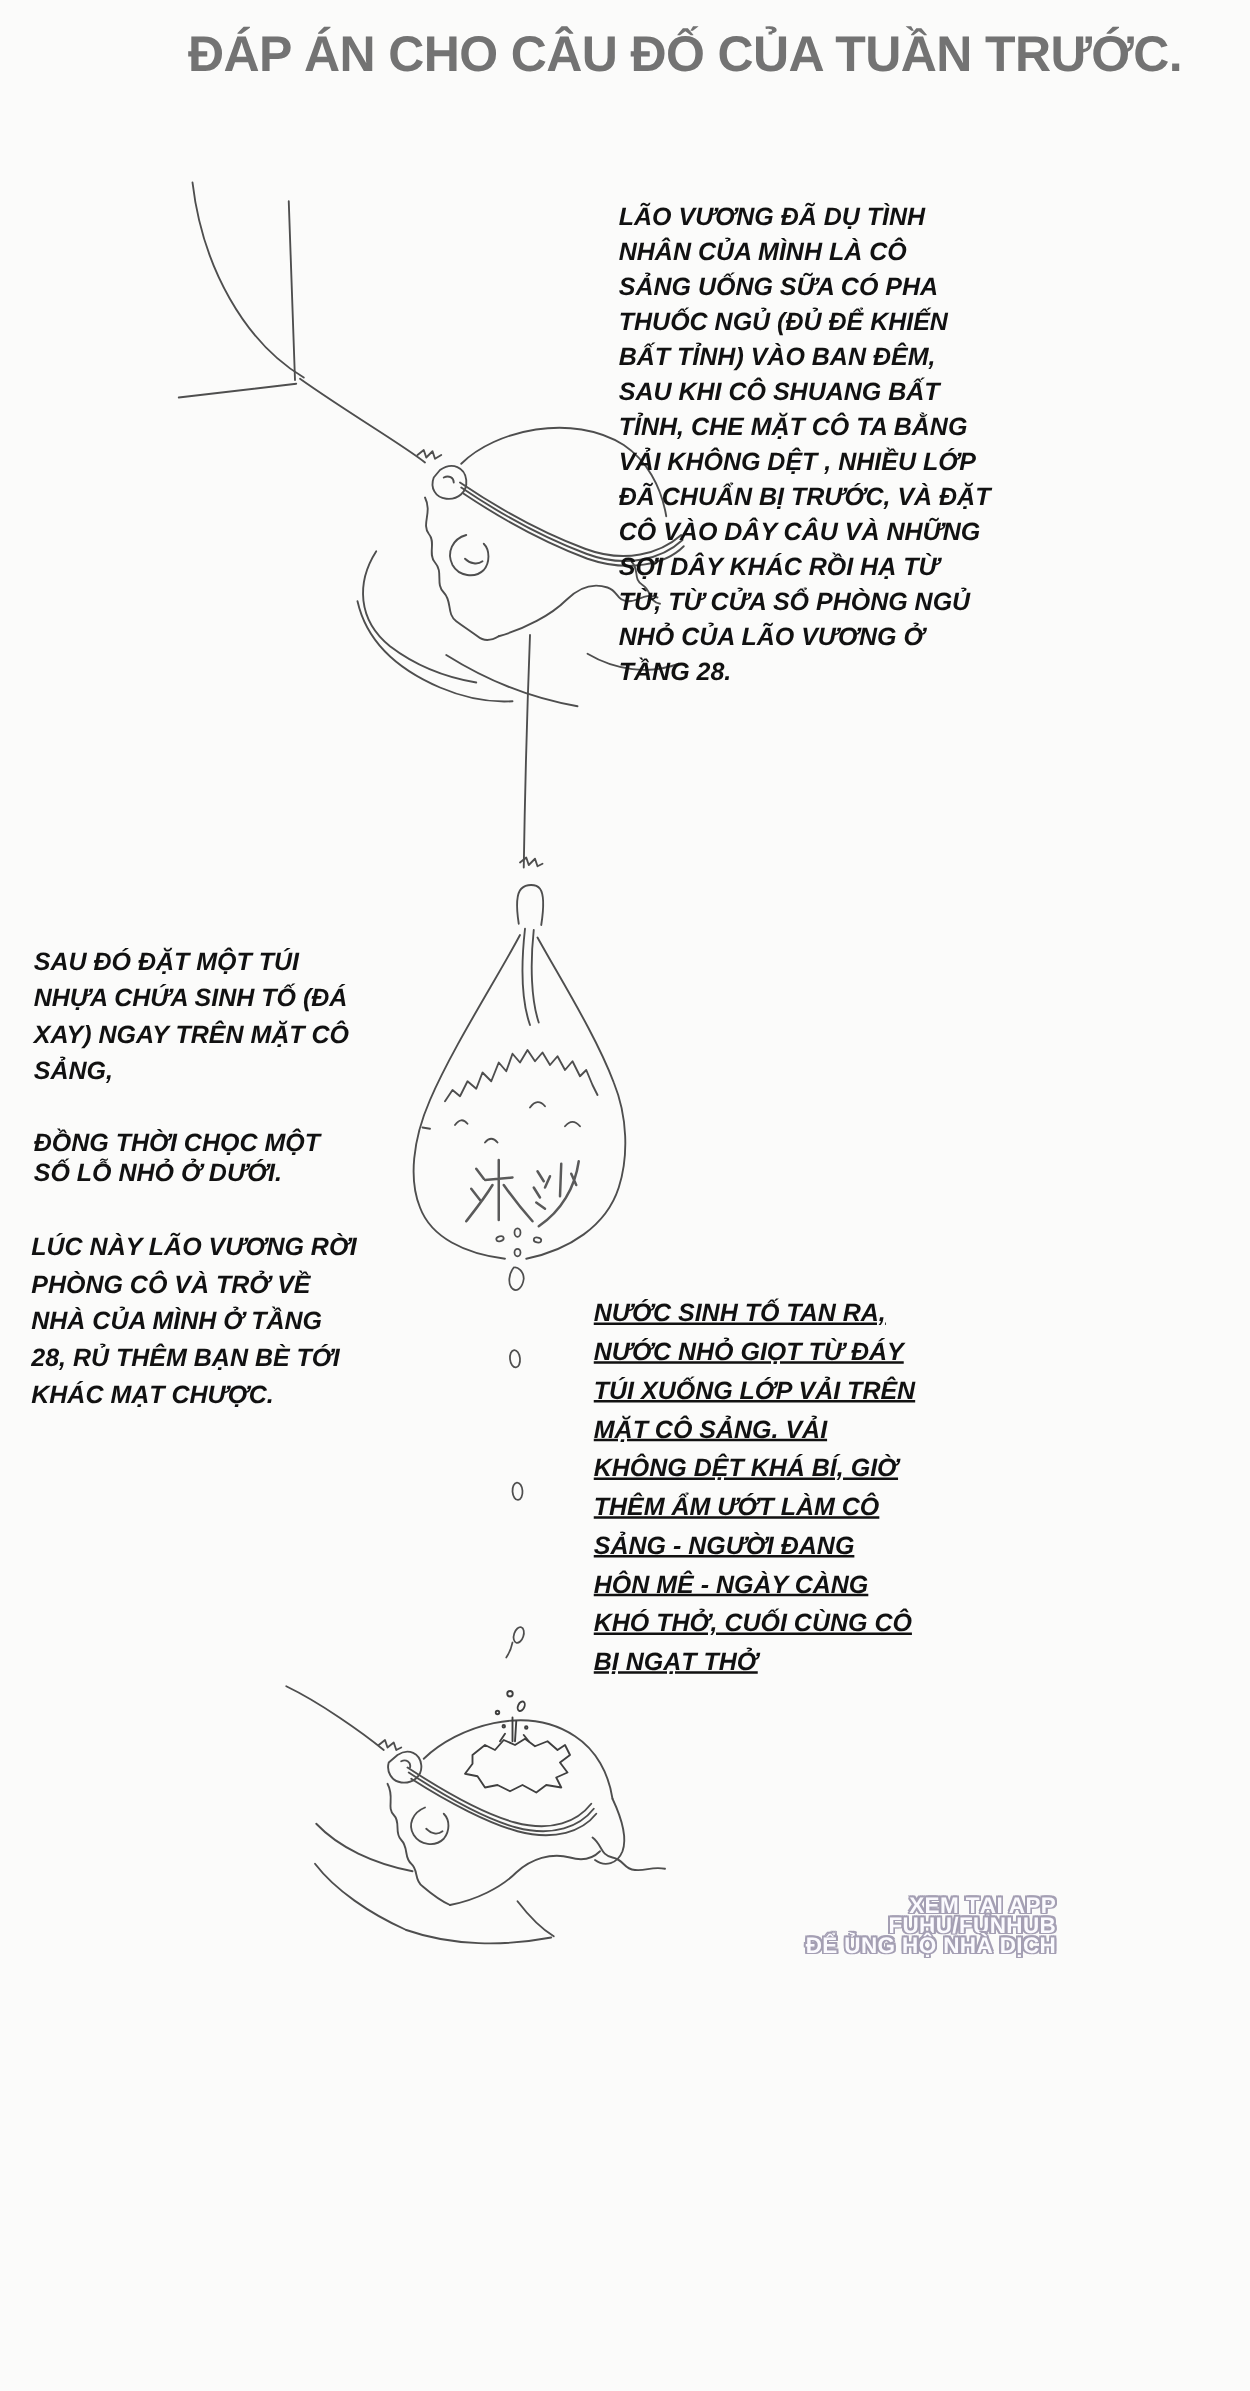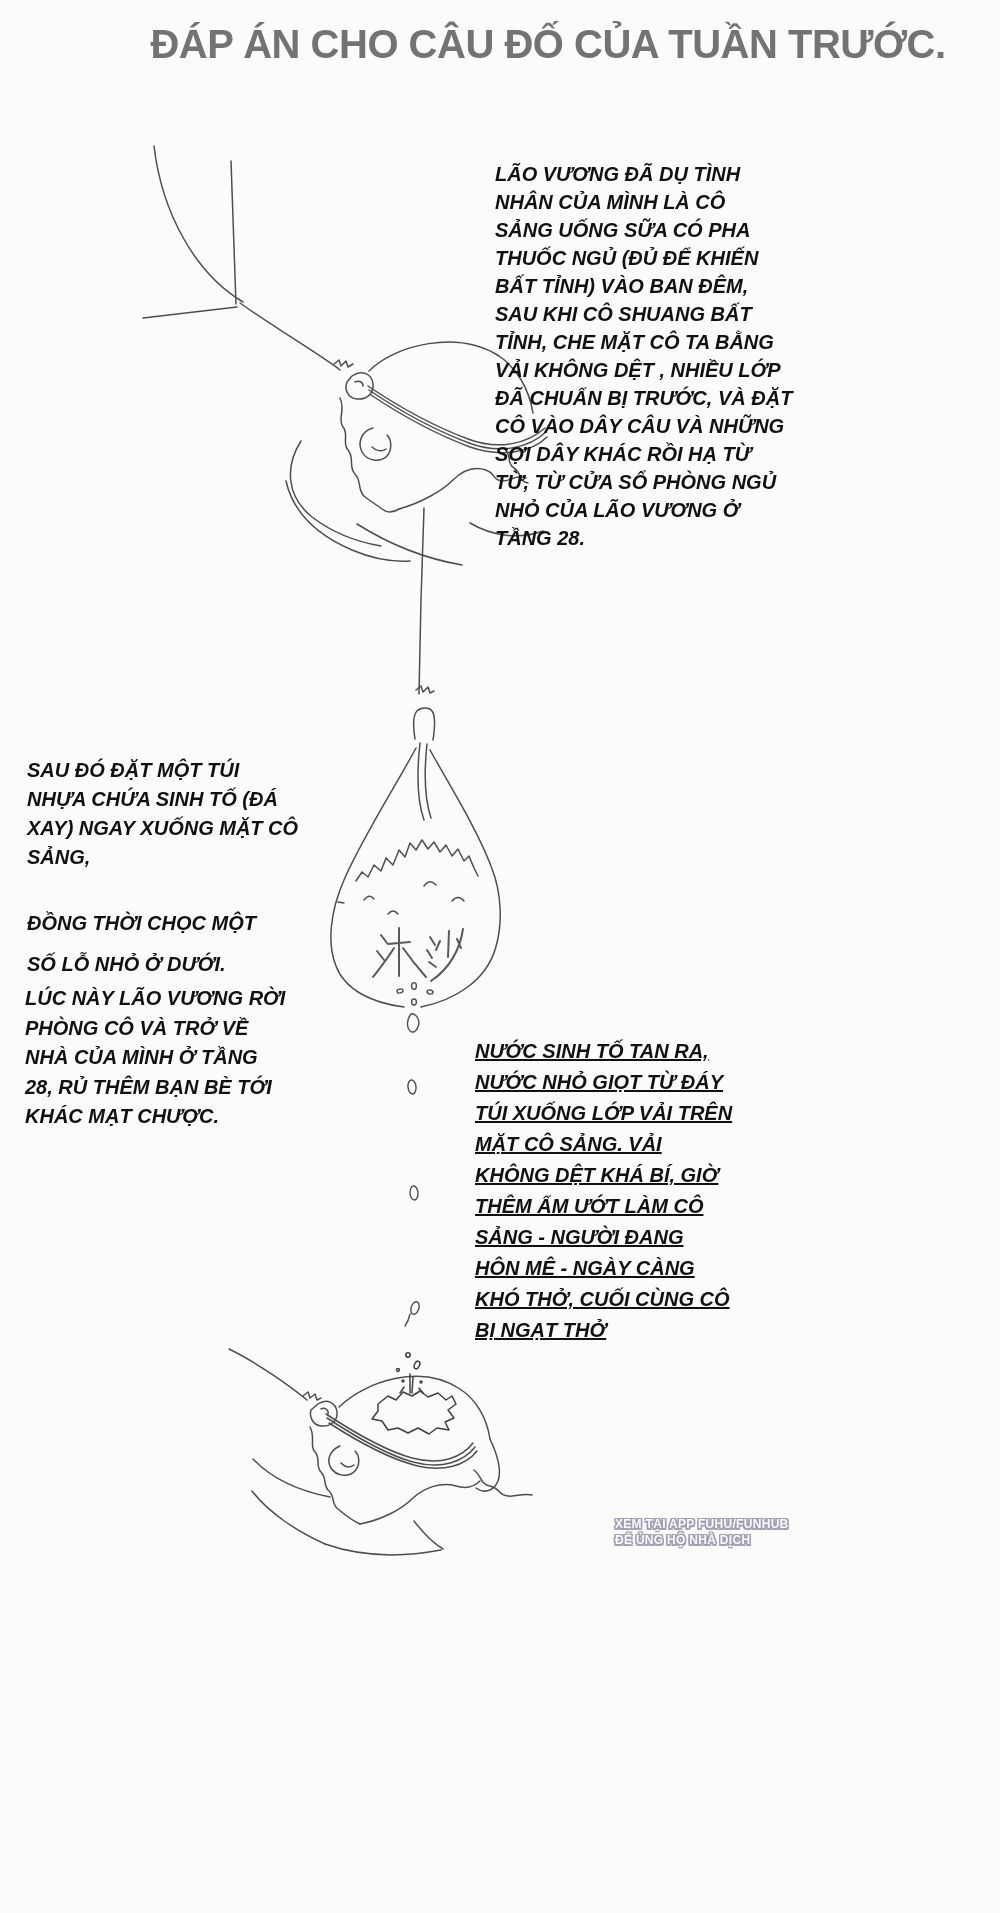--- a/index.html
+++ b/index.html
@@ -25,29 +25,29 @@
   .speech{
     position:absolute;
     white-space:pre-line;
     text-align:left;
     font-weight:bold;font-style:italic;
     color:#111;
     font-size:20px;
   }
   .sp-drugging   {left:495px; top:160px;  width:310px; line-height:28px;}
   .sp-bag        {left:27px;  top:756px;  width:290px; line-height:29px;}
-  .sp-holes      {left:27px;  top:903px;  width:290px; line-height:41px;}
+  .sp-holes      {left:27px;  top:903px;  width:290px; line-height:24px;}
   .sp-alibi      {left:25px;  top:984px;  width:300px; line-height:29.5px;}
   .sp-suffocate  {left:475px; top:1036px; width:310px; line-height:31px;text-decoration:underline;}
   .watermark{
     position:absolute;left:615px;top:1516px;width:230px;
-    text-align:left;
+    text-align:right;
     white-space:pre-line;
     font-weight:bold;
-    font-size:12px;line-height:16px;
+    font-size:18px;line-height:16px;
     letter-spacing:0.3px;
     color:#fbfafe;
     text-shadow:
       -1.5px -1.5px 0 #a49fb3, 1.5px -1.5px 0 #a49fb3,
       -1.5px  1.5px 0 #a49fb3, 1.5px  1.5px 0 #a49fb3,
       -1.5px  0    0 #a49fb3, 1.5px  0    0 #a49fb3,
        0   -1.5px  0 #a49fb3, 0      1.5px 0 #a49fb3;
   }
 </style>
 </head>
@@ -149,21 +149,21 @@
 VẢI KHÔNG DỆT , NHIỀU LỚP
 ĐÃ CHUẨN BỊ TRƯỚC, VÀ ĐẶT
 CÔ VÀO DÂY CÂU VÀ NHỮNG
 SỢI DÂY KHÁC RỒI HẠ TỪ
 TỪ, TỪ CỬA SỔ PHÒNG NGỦ
 NHỎ CỦA LÃO VƯƠNG Ở
 TẦNG 28.</div>
 
   <div class="speech sp-bag">SAU ĐÓ ĐẶT MỘT TÚI
 NHỰA CHỨA SINH TỐ (ĐÁ
-XAY) NGAY XUỐNG MẶT CÔ
+XAY) NGAY TRÊN MẶT CÔ
 SẢNG,</div>
 
   <div class="speech sp-holes">ĐỒNG THỜI CHỌC MỘT
 SỐ LỖ NHỎ Ở DƯỚI.</div>
 
   <div class="speech sp-alibi">LÚC NÀY LÃO VƯƠNG RỜI
 PHÒNG CÔ VÀ TRỞ VỀ
 NHÀ CỦA MÌNH Ở TẦNG
 28, RỦ THÊM BẠN BÈ TỚI
 KHÁC MẠT CHƯỢC.</div>

